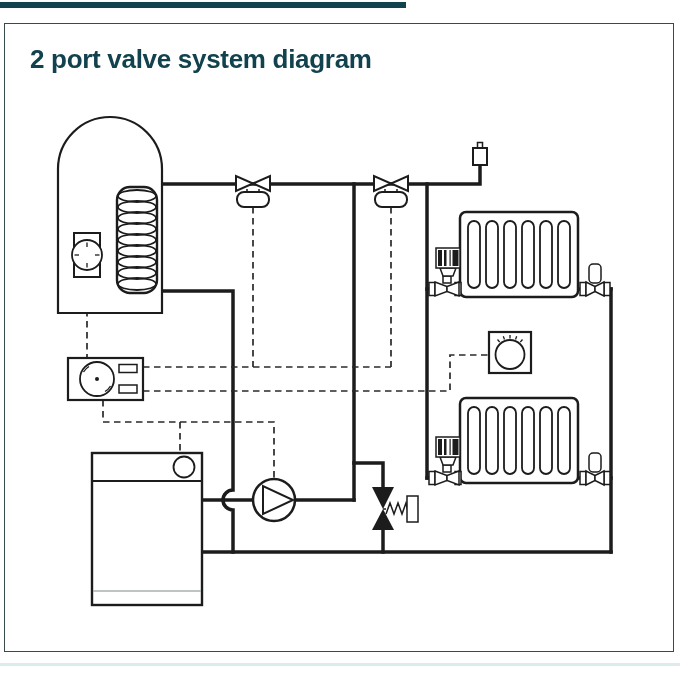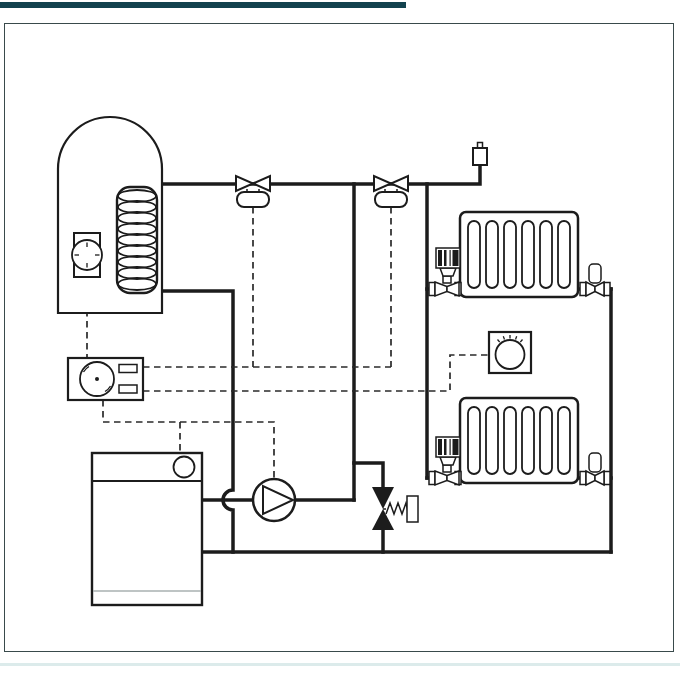--- a/index.html
+++ b/index.html
@@ -20,20 +20,21 @@
   .blackfill{fill:#1c1c1c;stroke:none;}
   .tick{stroke:#1c1c1c;stroke-width:1.3;fill:none;}
 </style>
 </head>
 <body>
 
 <div class="stage">
   <div class="topbar"></div>
   <div class="bottomstrip"></div>
   <div class="frame"></div>
+  <div class="title">2 port valve system diagram</div>
 
   <svg width="680" height="680" viewBox="0 0 680 680">
 
     <g>
 
       <path class="pipe" d="M150 184 H480 V163"></path>
 
       <path class="pipe" d="M354 184 V500"></path>
 
       <path class="pipe" d="M354 463 H383 V489"></path>

